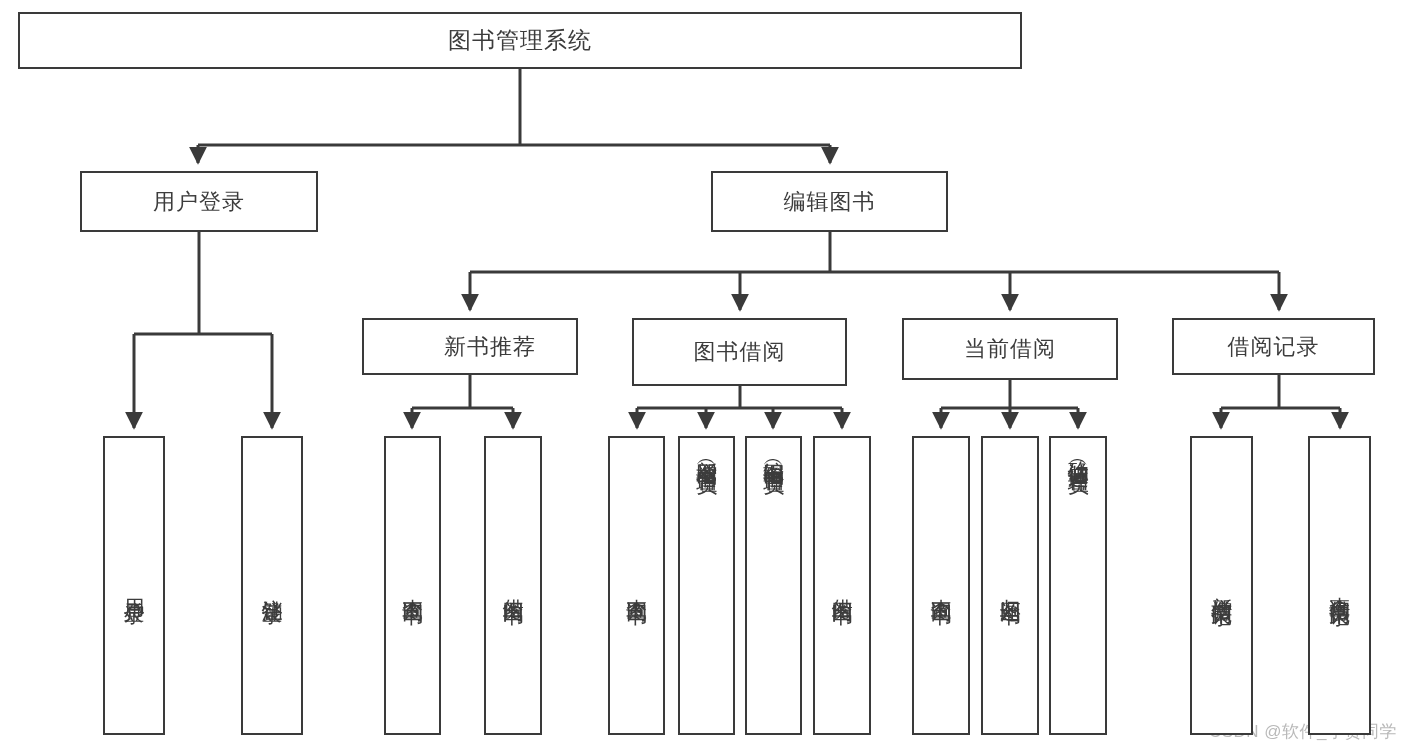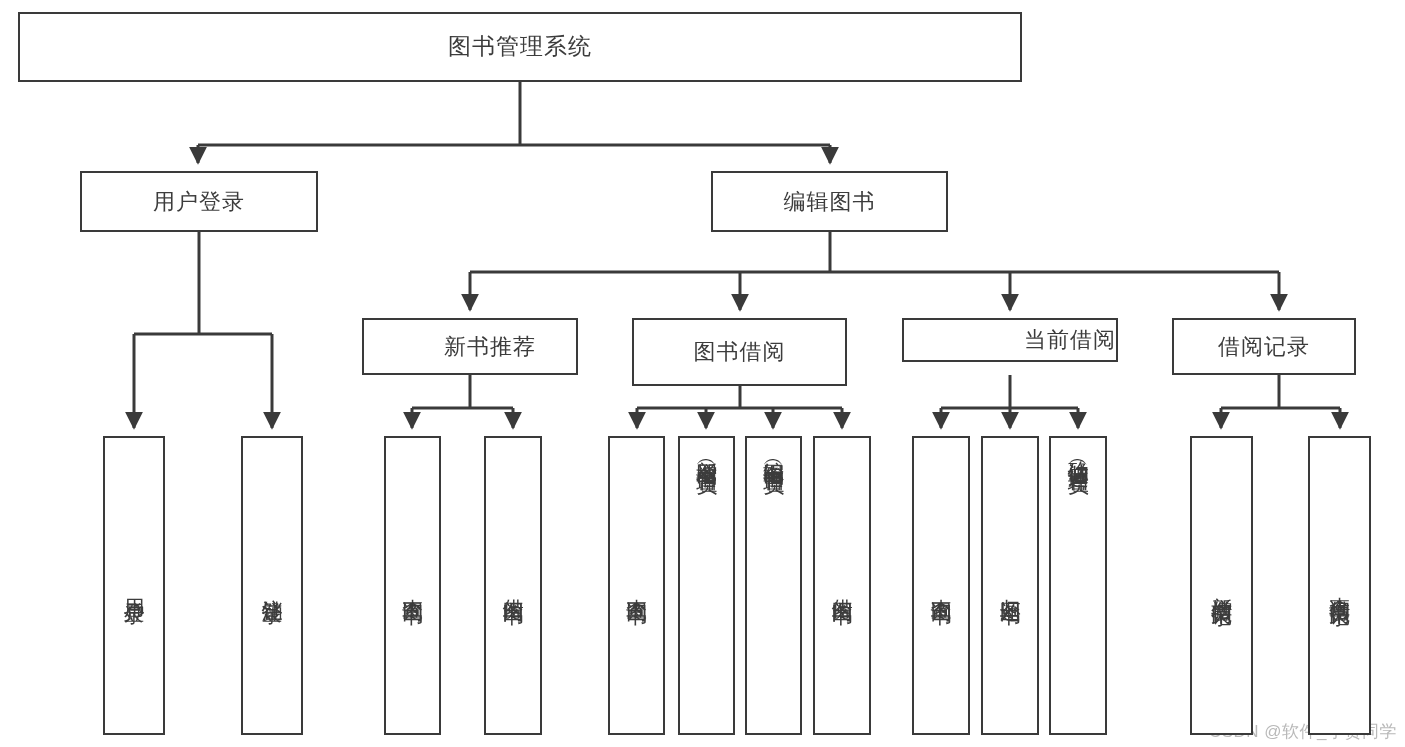--- a/index.html
+++ b/index.html
@@ -135,41 +135,41 @@
     </g>
 
     <g stroke="#3a3a3a" stroke-width="3" fill="none">
       <path d="M 1279 375 L 1279 408"></path>
       <path d="M 1221 408 L 1340 408"></path>
       <path d="M 1221 408 L 1221 428" marker-end="url(#arrow)"></path>
       <path d="M 1340 408 L 1340 428" marker-end="url(#arrow)"></path>
     </g>
   </svg>
 
-  <div class="node root" id="node-root" style="left: 18px; top: 12px; width: 1004px; height: 70px;">
+  <div class="node root" id="node-root" style="left: 18px; top: 12px; width: 1004px; height: 57px;">
     <span class="node-label">图书管理系统</span>
   </div>
 
   <div class="watermark">CSDN @软件_小贺同学</div>
 <div class="node branch" style="left: 80px; top: 171px; width: 238px; height: 61px;">
       <span class="node-label">用户登录</span>
     </div>
     <div class="node branch" style="left: 711px; top: 171px; width: 237px; height: 61px;">
       <span class="node-label">编辑图书</span>
     </div>
     <div class="node branch" style="left: 362px; top: 318px; width: 216px; height: 57px; padding-left: 40px;">
       <span class="node-label">新书推荐</span>
     </div>
     <div class="node branch" style="left: 632px; top: 318px; width: 215px; height: 68px;">
       <span class="node-label">图书借阅</span>
     </div>
-    <div class="node branch" style="left: 902px; top: 318px; width: 216px; height: 44px; justify-content: flex-end;">
+    <div class="node branch" style="left: 902px; top: 318px; width: 216px; height: 62px;">
       <span class="node-label">当前借阅</span>
     </div>
-    <div class="node branch" style="left: 1172px; top: 318px; width: 184px; height: 57px;">
+    <div class="node branch" style="left: 1172px; top: 318px; width: 203px; height: 57px;">
       <span class="node-label">借阅记录</span>
     </div>
     <div class="node leaf center-text" style="left: 103px; top: 436px; width: 62px; height: 299px;">
       <span class="node-label">用户登录</span>
     </div>
     <div class="node leaf center-text" style="left: 241px; top: 436px; width: 62px; height: 299px;">
       <span class="node-label">注销登录</span>
     </div>
     <div class="node leaf center-text" style="left: 384px; top: 436px; width: 57px; height: 299px;">
       <span class="node-label">查询图书</span>

